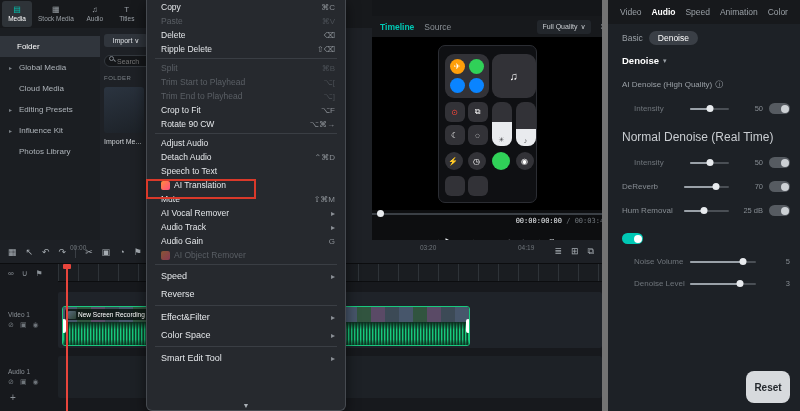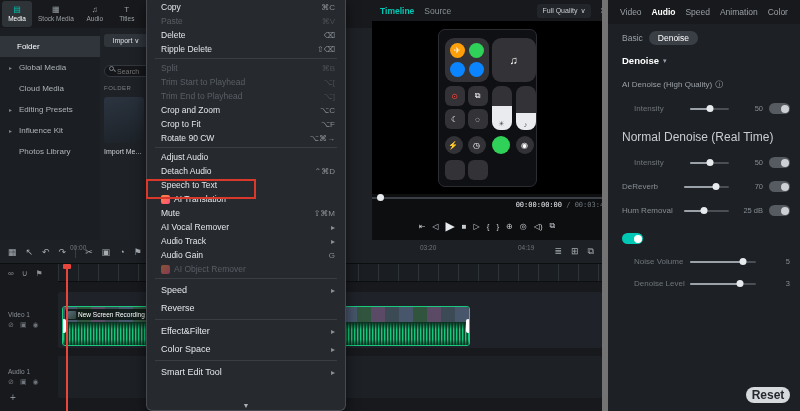--- a/index.html
+++ b/index.html
@@ -12,21 +12,21 @@
   .mtab .ic{font-size:8px;line-height:8px}
   .mtab.sel{background:#2e3338;color:#fff}
   .mtab.sel .ic{color:#00c8b4}
   .sidebar{position:absolute;left:0;top:28px;width:100px;height:212px;background:#1b1e22;padding-top:8px;z-index:2}
   .side-item{height:21px;display:flex;align-items:center;padding-left:9px;font-size:8px;color:#aeb4ba;gap:4px;white-space:nowrap;overflow:hidden}
   .side-item .caret{width:6px;font-size:6px;color:#7a8086;flex:none}
   .side-item.child{padding-left:17px}
   .side-item.sel{background:#30353c;color:#fff}
   .media-content{position:absolute;left:100px;top:28px;width:272px;height:212px;background:#1e2126;padding:6px 0 0 4px;z-index:1}
   .imp-btn{width:44px;height:13px;background:#30353c;border-radius:3px;color:#dfe2e5;font-size:7px;display:flex;align-items:center;justify-content:center;gap:2px}
-  .searchbox{margin-top:18px;width:62px;height:12px;background:#141619;border:1px solid #33383e;border-radius:6px;display:flex;padding:0 4px;gap:3px}
+  .searchbox{margin-top:8px;width:62px;height:12px;background:#141619;border:1px solid #33383e;border-radius:6px;display:flex;padding:0 4px;gap:3px}
   .searchbox input{background:transparent;border:none;outline:none;color:#9aa0a6;font-size:7px;width:42px;font-family:inherit}
   .mag{width:5px;height:5px;border:1px solid #7a8086;border-radius:50%;position:relative;flex:none}
   .mag::after{content:"";position:absolute;width:3px;height:1px;background:#7a8086;transform:rotate(45deg);right:-3px;bottom:-1px}
   .folder-h{margin-top:8px;font-size:6px;letter-spacing:.5px;color:#7a8086}
   .thumb{margin-top:6px;width:40px;height:46px;background:linear-gradient(160deg,#2b3440,#1c2127);border-radius:3px}
   .thumb-cap{margin-top:5px;font-size:7px;color:#cfd3d7}
 
   
   .timeline{position:absolute;left:0;top:240px;width:602px;height:171px;background:#17191d;z-index:3}
   .tl-toolbar{position:absolute;left:0;top:0;width:100%;height:24px;background:#1d2025;border-bottom:1px solid #0c0d0f;display:flex;align-items:center;padding:0 8px;gap:9px;font-size:9px;color:#a7adb3}
@@ -45,21 +45,21 @@
   .clip-wave::after{content:"";position:absolute;inset:0;background:linear-gradient(180deg,#0d2f20 0,transparent 30%,transparent 70%,#0d2f20 100%)}
   .clip-label{position:absolute;left:2px;top:2px;display:flex;align-items:center;gap:2px;background:rgba(10,20,16,.85);border-radius:2px;padding:0 3px;height:11px;z-index:2}
   .clip-label .mini{width:8px;height:8px;border-radius:1px;background:linear-gradient(135deg,#5a6b7c,#2d4436);flex:none}
   .clip-label span{font-size:6.5px;color:#fff;white-space:nowrap}
   .clip-handle{position:absolute;top:50%;transform:translateY(-50%);width:4px;height:14px;background:#fff;border-radius:2px;z-index:3}
   .playhead{position:absolute;left:66px;top:24px;width:2px;height:147px;background:#e8453c;z-index:6}
   .playhead::before{content:"";position:absolute;left:-3px;top:0;width:8px;height:5px;background:#e8453c;border-radius:1px}
   .add-track{position:absolute;left:10px;top:152px;font-size:10px;color:#8a9096}
 
   
-  .preview{position:absolute;left:372px;top:0;width:259px;height:240px;background:#0d0e10;z-index:2}
+  .preview{position:absolute;left:372px;top:16px;width:259px;height:240px;background:#0d0e10;z-index:2}
   .pv-top{height:22px;background:#17191c;display:flex;align-items:center;padding:0 8px;gap:10px;border-bottom:1px solid #000}
   .pv-tab{font-size:8.5px;color:#8a9096}
   .pv-tab.sel{color:#00c8b4;font-weight:bold}
   .pv-quality{margin-left:auto;height:14px;background:#22262b;border-radius:3px;display:flex;align-items:center;padding:0 5px;gap:3px;font-size:7px;color:#c9cdd1}
   .pv-ic{font-size:8px;color:#a7adb3}
   .canvas{position:absolute;left:0;top:22px;width:230px;height:172px;background:#000;display:flex;align-items:center;justify-content:center}
   .phone{position:relative;width:99px;height:158px;background:#0f1013;border:1px solid #2b2d33;border-radius:7px;overflow:hidden}
   .cc{position:absolute;background:#323237;border-radius:9px;color:#fff}
   .t-big{width:44px;height:44px;display:grid;grid-template-columns:1fr 1fr;place-items:center;padding:3px}
   .cc-c{width:15px;height:15px;border-radius:50%;display:flex;align-items:center;justify-content:center;font-size:8px;color:#fff}
@@ -93,21 +93,21 @@
   .irow.indent{padding-left:12px}
   .irow.indent .lbl{width:50px;color:#6f757b}
   .slider{position:relative;flex:1;height:2px;background:#4a4f55;border-radius:1px}
   .slider .fill{position:absolute;left:0;top:0;height:2px;background:#9aa1a8;border-radius:1px}
   .slider .knob{position:absolute;top:-2.5px;width:7px;height:7px;border-radius:50%;background:#e8ebee;transform:translateX(-50%)}
   .irow .val{width:28px;text-align:right;font-size:7.5px;color:#878d93;flex:none;white-space:nowrap}
   .toggle{width:21px;height:11px;border-radius:6px;background:#565b61;position:relative;flex:none}
   .toggle::after{content:"";position:absolute;right:1.5px;top:1.5px;width:8px;height:8px;border-radius:50%;background:#cdd1d5}
   .toggle.on{background:#00c8b4}
   .toggle.on::after{background:#fff}
-  .reset-btn{position:absolute;right:10px;bottom:8px;width:44px;height:16px;background:#d7dadd;color:#24282d;font-size:12px;font-weight:bold;border-radius:8px;display:flex;align-items:center;justify-content:center}
+  .reset-btn{position:absolute;right:10px;bottom:8px;width:44px;height:32px;background:#d7dadd;color:#24282d;font-size:10px;font-weight:bold;border-radius:8px;display:flex;align-items:center;justify-content:center}
 
   
   .cmenu{position:absolute;left:146px;top:0;width:200px;height:411px;background:#26292e;border:1px solid #464a50;border-top:none;border-radius:0 0 6px 6px;z-index:40;box-shadow:0 4px 14px rgba(0,0,0,.55);overflow:hidden}
   .mi{height:14px;display:flex;align-items:center;padding:0 10px 0 14px;font-size:8.5px;color:#e4e7ea;gap:4px}
   .mi .lab{white-space:nowrap}
   .mi .sc{margin-left:auto;color:#8b9096;font-size:8px;white-space:nowrap}
   .mi .arrow{margin-left:auto;color:#8b9096;font-size:8px}
   .mi.dis{color:#5a5f65}
   .mi.dis .sc{color:#4a4f55}
   .mi.lg{height:18px;font-size:9px}
@@ -436,24 +436,20 @@
       </div>
     <div class="mi dis">
         <span class="lab">Trim Start to Playhead</span>
         <span class="sc">⌥[</span>
       </div>
     <div class="mi dis">
         <span class="lab">Trim End to Playhead</span>
         <span class="sc">⌥]</span>
       </div>
     <div class="mi">
-        <span class="lab">Crop and Zoom</span>
-        <span class="sc">⌥C</span>
-      </div>
-    <div class="mi">
         <span class="lab">Crop to Fit</span>
         <span class="sc">⌥F</span>
       </div>
     <div class="mi">
         <span class="lab">Rotate 90 CW</span>
         <span class="sc">⌥⌘→</span>
       </div>
     <div class="msep"></div>
     <div class="mi">
         <span class="lab">Adjust Audio</span>

